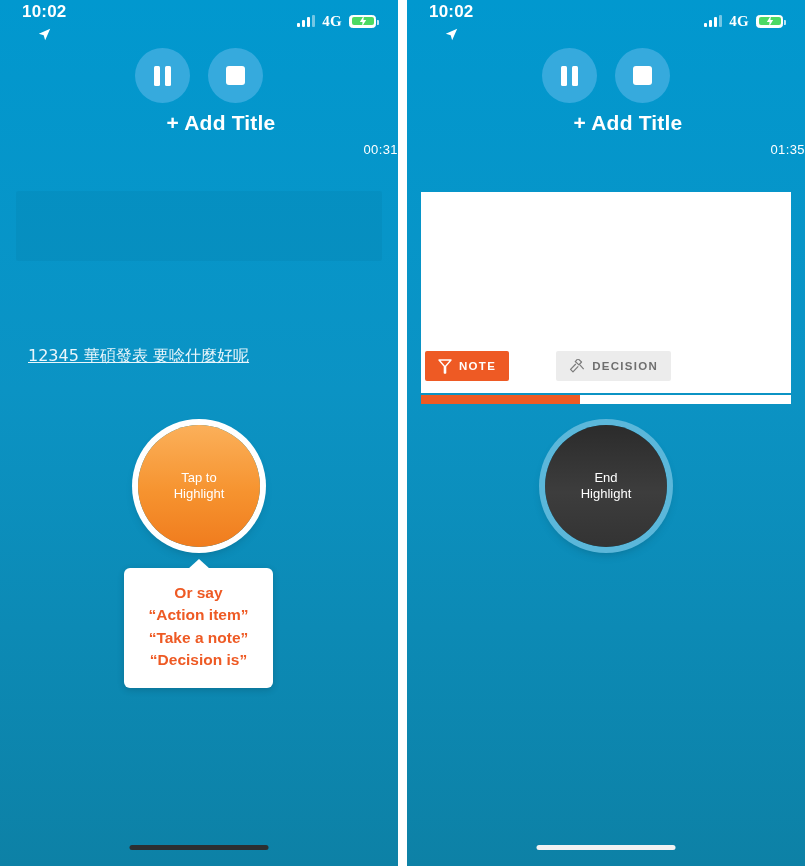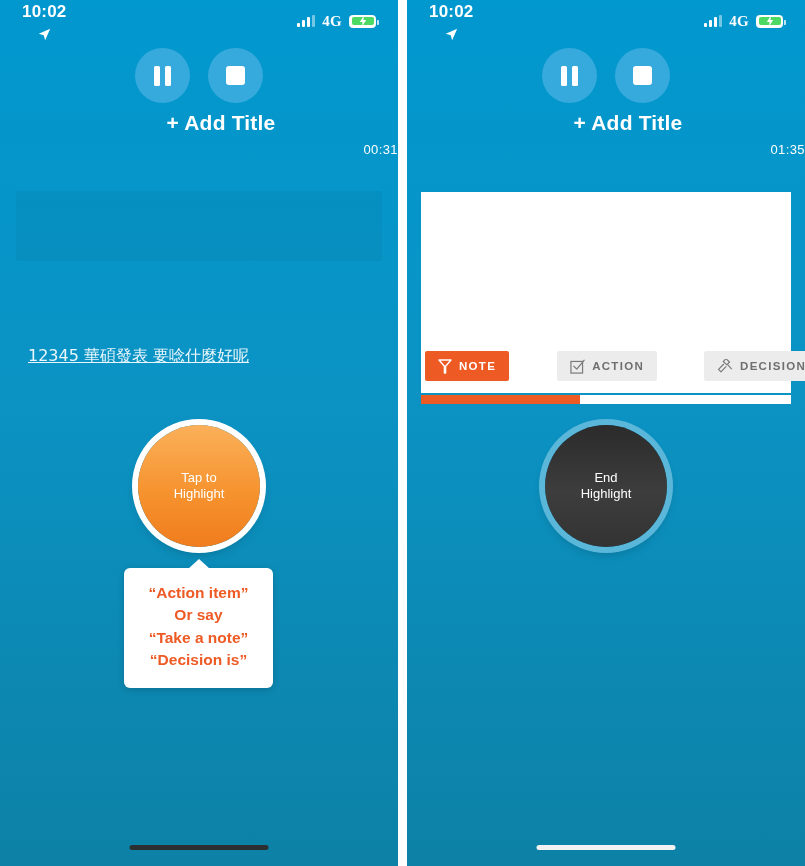--- a/index.html
+++ b/index.html
@@ -209,22 +209,22 @@
     <div class="hl-wrap">
       <button class="hl tap">
         <span>
           <span>Tap to</span><br>
           <span>Highlight</span>
         </span>
       </button>
     </div>
 
     <div class="tooltip">
+      <span class="ln">Or say</span>
       <span class="ln">“Action item”</span>
-      <span class="ln">Or say</span>
       <span class="ln">“Take a note”</span>
       <span class="ln">“Decision is”</span>
     </div>
 
     <div class="home-ind dark"></div>
   </div>
 
   <div class="gutter"></div>
 
   <div class="phone right">
@@ -268,27 +268,20 @@
     <div class="add-title">+ Add Title</div>
     <div class="timer">01:35</div>
 
     <div class="note-card">
       <div class="chips">
         <button class="chip note">
           <svg width="14" height="15" viewBox="0 0 14 15">
             <path d="M1 1h12L7.6 7.2V14h-1.2V7.2z" fill="none" stroke="#ffffff" stroke-width="1.4" stroke-linejoin="round"></path>
           </svg>
           <span>NOTE</span>
-        </button>
-        <button class="chip action">
-          <svg width="15" height="15" viewBox="0 0 16 16">
-            <rect x="1" y="2.6" width="12.4" height="12.4" fill="none" stroke="#7b7b7b" stroke-width="1.3"></rect>
-            <path d="M4 7.6l3.2 3.2L15 1.4" fill="none" stroke="#7b7b7b" stroke-width="1.4" stroke-linecap="round" stroke-linejoin="round"></path>
-          </svg>
-          <span>ACTION</span>
         </button>
         <button class="chip decision">
           <svg width="16" height="15" viewBox="0 0 17 16">
             <g fill="none" stroke="#7b7b7b" stroke-width="1.3" stroke-linejoin="round">
               <rect x="7.4" y="0.9" width="5.2" height="4.2" transform="rotate(42 10 3)"></rect>
               <path d="M7.2 5.3L1.6 11.1l2.6 2.6 5.6-5.8"></path>
               <path d="M11.6 6.2l4 4.6"></path>
             </g>
           </svg>
           <span>DECISION</span>

